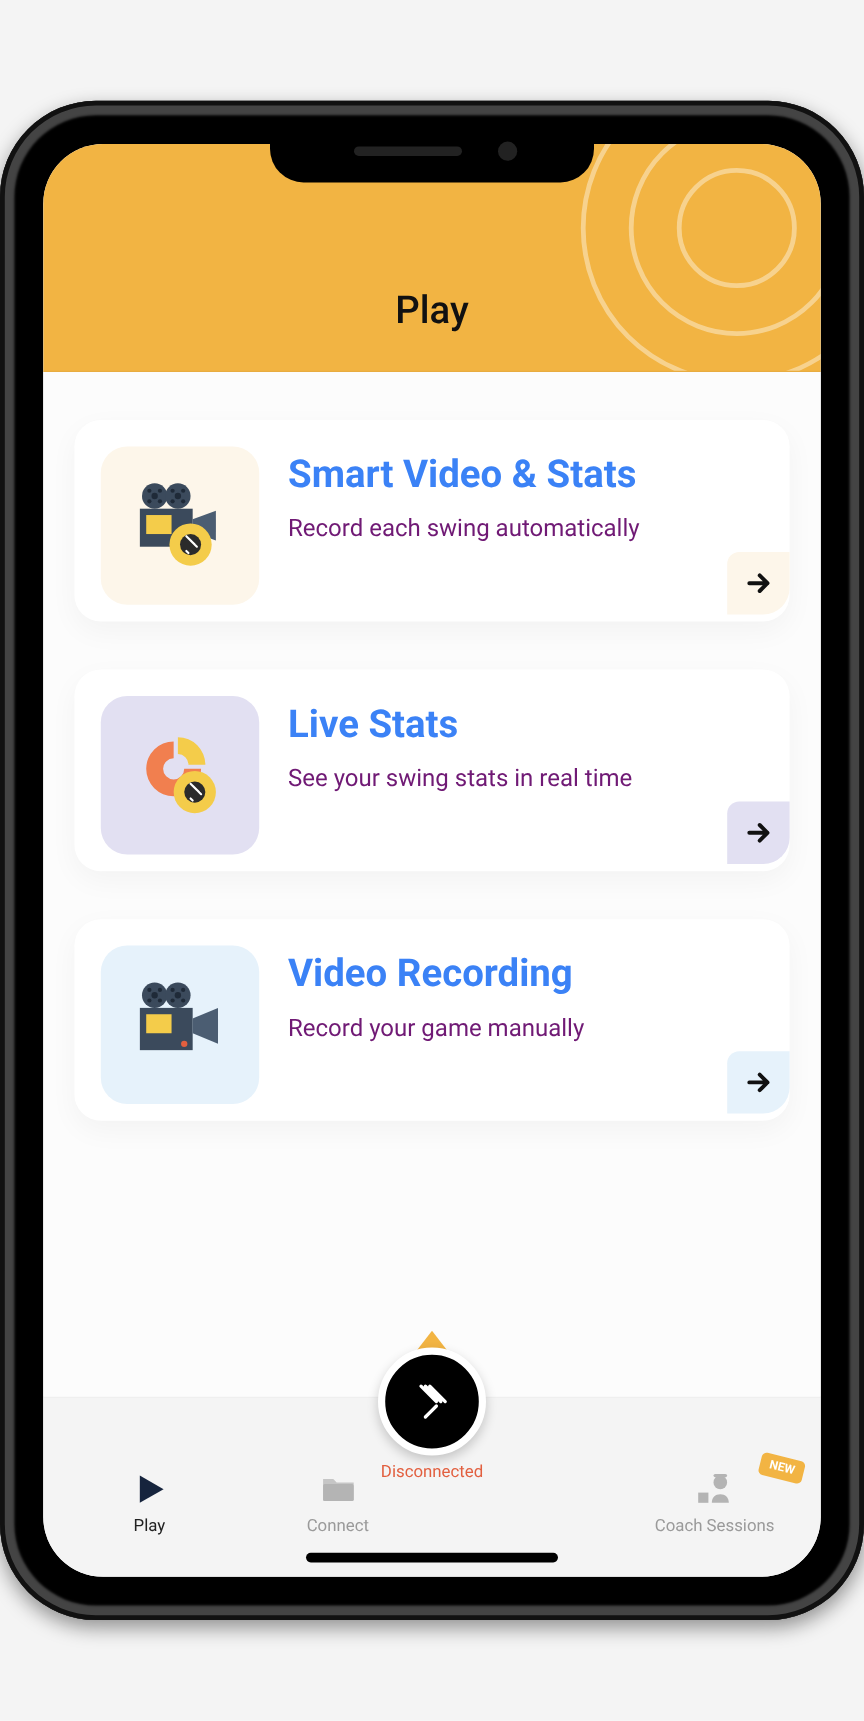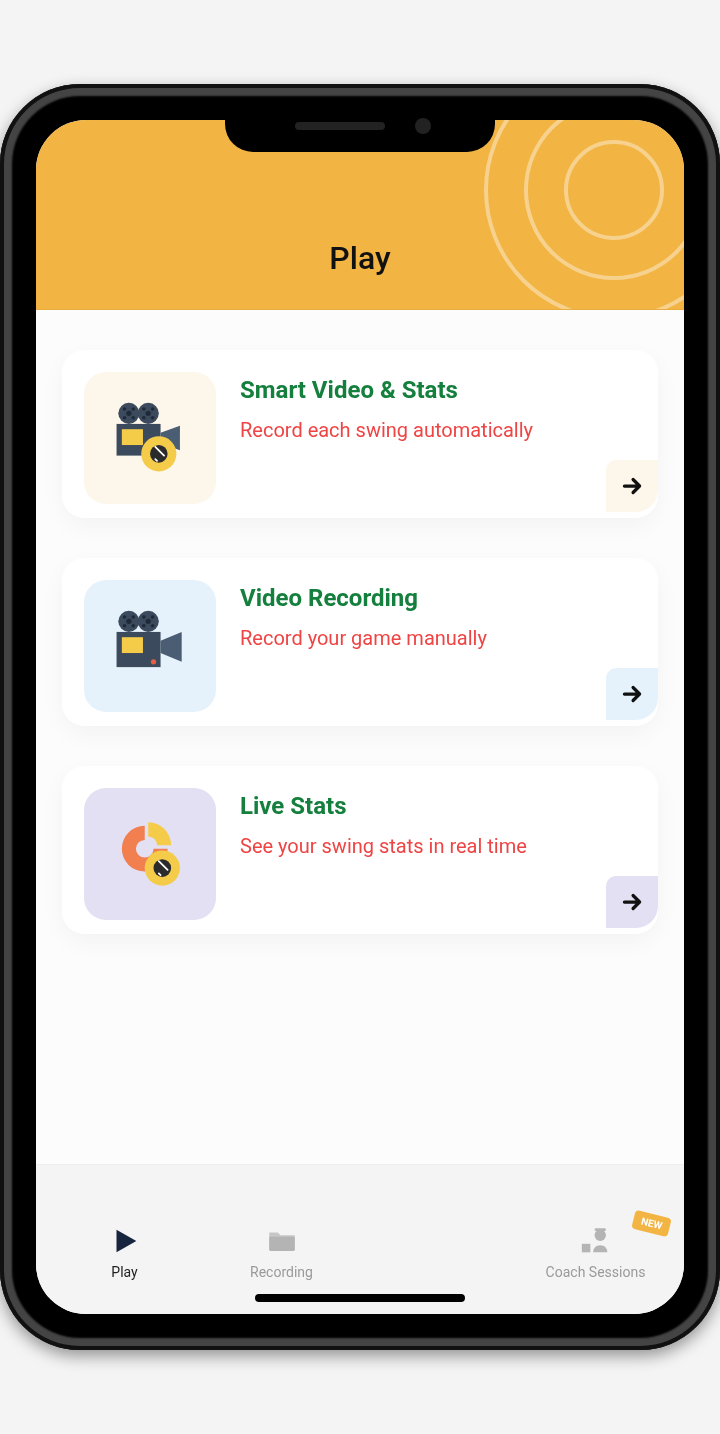--- a/index.html
+++ b/index.html
@@ -137,27 +137,27 @@
     align-items: center;
     justify-content: center;
   }
   .card-icon.cream  { background: #fdf6ea; }
   .card-icon.lav    { background: #e2e0f2; }
   .card-icon.sky    { background: #e6f2fb; }
   .card-icon svg { width: 88px; height: 88px; }
 
   .card-body { flex: 1; padding-top: 4px; }
   .card-title {
-    font-size: 24px;
+    font-size: 32px;
     font-weight: 700;
-    color: #15803d;
+    color: #3b82f6;
   }
   .card-sub {
     font-size: 20px;
-    color: #ef4444;
+    color: #701a75;
     margin-top: 12px;
     line-height: 1.4;
   }
   .card-arrow {
     position: absolute;
     right: 0;
     bottom: 6px;
     width: 52px;
     height: 52px;
     border-top-left-radius: 10px;
@@ -302,20 +302,41 @@
             <div class="card-sub">Record each swing automatically</div>
           </div>
           <div class="card-arrow cream">
             <svg viewBox="0 0 24 24" fill="none" stroke-width="3" stroke-linecap="round" stroke-linejoin="round">
                 <path d="M5 12h14M13 6l6 6-6 6"></path>
               </svg>
           </div>
         </div>
 
         <div class="card">
+          <div class="card-icon lav">
+            <svg viewBox="0 0 100 100">
+              <path d="M44 18 A26 26 0 1 0 70 44 L54 44 A10 10 0 1 1 44 34 Z" fill="#f17f4f"></path>
+              <path d="M48 14 A26 26 0 0 1 74 40 L58 40 A10 10 0 0 0 48 30 Z" fill="#f4cc4a"></path>
+              <circle cx="64" cy="66" r="20" fill="#f4cc4a"></circle>
+              <circle cx="64" cy="66" r="10" fill="#2b2b2b"></circle>
+              <path d="M60 58 L66 64 M62 60 L68 66 M64 62 L70 68 M60 72 L62 74" stroke="#fff" stroke-width="2" stroke-linecap="round"></path>
+            </svg>
+          </div>
+          <div class="card-body">
+            <div class="card-title">Live Stats</div>
+            <div class="card-sub">See your swing stats in real time</div>
+          </div>
+          <div class="card-arrow lav">
+            <svg viewBox="0 0 24 24" fill="none" stroke-width="3" stroke-linecap="round" stroke-linejoin="round">
+                <path d="M5 12h14M13 6l6 6-6 6"></path>
+              </svg>
+          </div>
+        </div>
+
+        <div class="card">
           <div class="card-icon sky">
             <svg viewBox="0 0 100 100">
               <circle cx="26" cy="22" r="12" fill="#3b4a5c"></circle>
               <circle cx="26" cy="22" r="3" fill="#1f2a38"></circle>
               <circle cx="21" cy="17" r="2" fill="#1f2a38"></circle>
                 <circle cx="31" cy="17" r="2" fill="#1f2a38"></circle>
               <circle cx="21" cy="27" r="2" fill="#1f2a38"></circle>
                 <circle cx="31" cy="27" r="2" fill="#1f2a38"></circle>
               <circle cx="48" cy="22" r="12" fill="#3b4a5c"></circle>
               <circle cx="48" cy="22" r="3" fill="#1f2a38"></circle>
@@ -333,75 +354,63 @@
             <div class="card-title">Video Recording</div>
             <div class="card-sub">Record your game manually</div>
           </div>
           <div class="card-arrow sky">
             <svg viewBox="0 0 24 24" fill="none" stroke-width="3" stroke-linecap="round" stroke-linejoin="round">
                 <path d="M5 12h14M13 6l6 6-6 6"></path>
               </svg>
           </div>
         </div>
 
-        <div class="card">
-          <div class="card-icon lav">
-            <svg viewBox="0 0 100 100">
-              <path d="M44 18 A26 26 0 1 0 70 44 L54 44 A10 10 0 1 1 44 34 Z" fill="#f17f4f"></path>
-              <path d="M48 14 A26 26 0 0 1 74 40 L58 40 A10 10 0 0 0 48 30 Z" fill="#f4cc4a"></path>
-              <circle cx="64" cy="66" r="20" fill="#f4cc4a"></circle>
-              <circle cx="64" cy="66" r="10" fill="#2b2b2b"></circle>
-              <path d="M60 58 L66 64 M62 60 L68 66 M64 62 L70 68 M60 72 L62 74" stroke="#fff" stroke-width="2" stroke-linecap="round"></path>
-            </svg>
-          </div>
-          <div class="card-body">
-            <div class="card-title">Live Stats</div>
-            <div class="card-sub">See your swing stats in real time</div>
-          </div>
-          <div class="card-arrow lav">
-            <svg viewBox="0 0 24 24" fill="none" stroke-width="3" stroke-linecap="round" stroke-linejoin="round">
-                <path d="M5 12h14M13 6l6 6-6 6"></path>
-              </svg>
-          </div>
-        </div>
-
       </div>
 
       <div class="bottom-nav">
         <div class="nav-item active">
           <svg class="nav-ico" viewBox="0 0 24 24">
             <polygon points="6,4 20,12 6,20" fill="#16243d"></polygon>
           </svg>
           <div class="nav-label">Play</div>
         </div>
 
         <div class="nav-item">
           <svg class="nav-ico" viewBox="0 0 24 24">
             <path d="M3 6h6l2 2h10v10a1 1 0 0 1-1 1H4a1 1 0 0 1-1-1V6z" fill="#c6c6c6"></path>
             <rect x="3" y="9" width="18" height="10" rx="1" fill="#b4b4b4"></rect>
           </svg>
-          <div class="nav-label">Recording</div>
+          <div class="nav-label">Connect</div>
         </div>
 
         <div class="nav-item" style="visibility:hidden;">
           <div class="nav-ico"></div>
           <div class="nav-label">placeholder</div>
         </div>
 
         <div class="nav-item" style="position:relative;">
           <div class="new-badge">NEW</div>
           <svg class="nav-ico" viewBox="0 0 24 24">
             <rect x="2" y="14" width="6" height="6" fill="#b4b4b4"></rect>
             <circle cx="15" cy="8" r="4" fill="#b4b4b4"></circle>
             <path d="M10 20c0-3 2-5 5-5s5 2 5 5" fill="#b4b4b4"></path>
             <rect x="11" y="3" width="8" height="2" rx="1" fill="#b4b4b4"></rect>
           </svg>
           <div class="nav-label">Coach Sessions</div>
         </div>
 
 
+        <div class="center-fab-wrap">
+          <div class="fab-pointer"></div>
+          <div class="center-fab">
+            <svg viewBox="0 0 48 48">
+              <path d="M14 10 L28 24 M18 10 L32 24 M22 10 L36 24 M28 28 L20 36 M24 32 L18 38" stroke="#fff" stroke-width="3" stroke-linecap="round"></path>
+            </svg>
+          </div>
+          <div class="center-fab-label">Disconnected</div>
+        </div>
 
       </div>
 
       <div class="home-indicator"></div>
     </div>
   </div>
 </div>
 
 </body></html>

